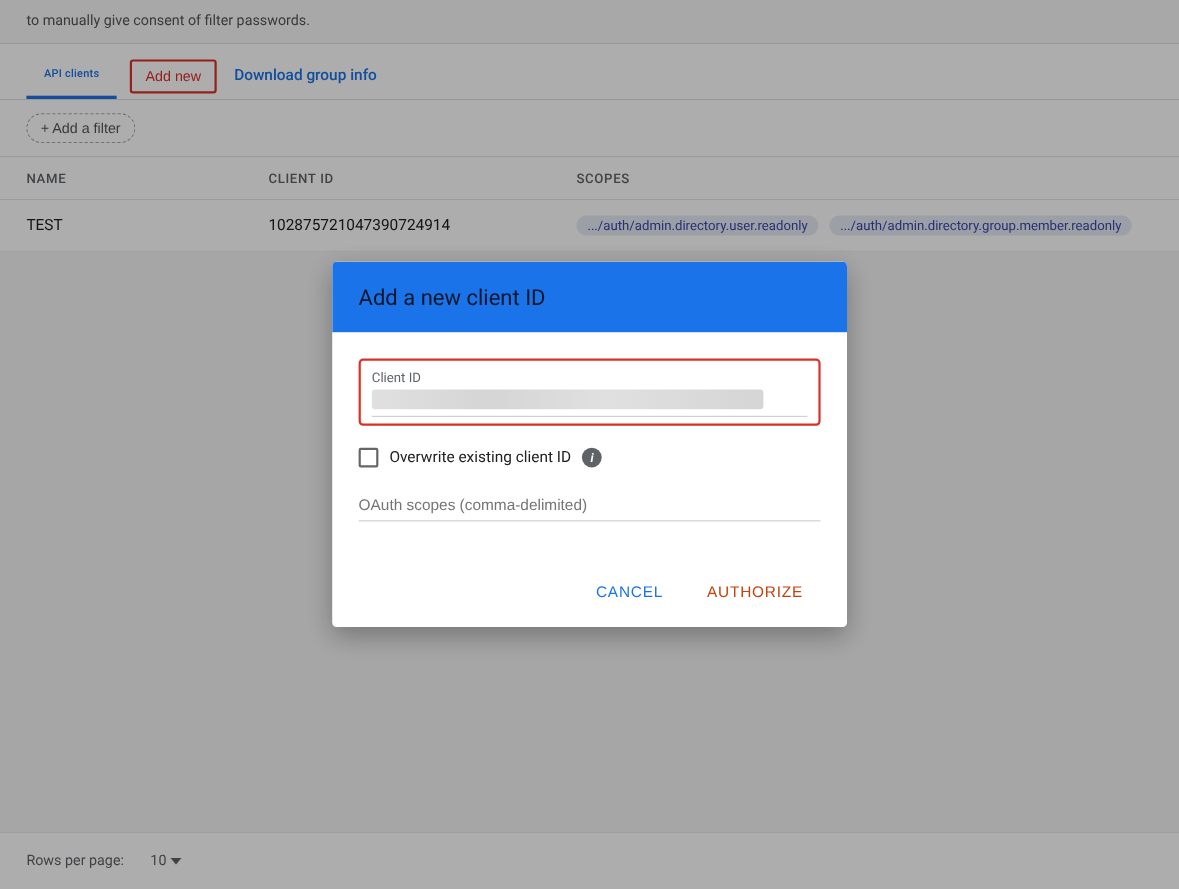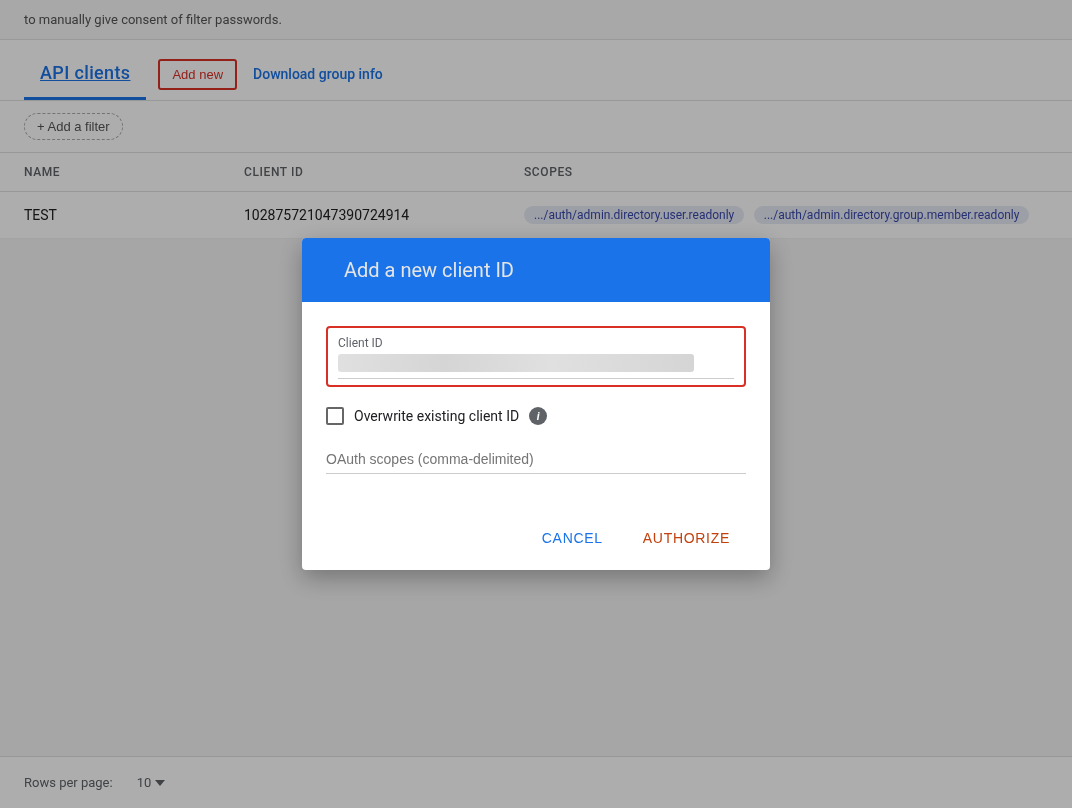--- a/index.html
+++ b/index.html
@@ -31,27 +31,26 @@
     
     .tabs-row {
       display: flex;
       align-items: center;
       gap: 0;
       padding: 0;
     }
 
     .tab-item {
       padding: 14px 16px;
-      font-size: 18px;
+      font-size: 10px;
       color: #5f6368;
       cursor: pointer;
       border-bottom: 3px solid transparent;
       font-weight: 500;
       letter-spacing: 0.02em;
-      text-decoration: underline;
     }
 
     .tab-item.active {
       color: #1a73e8;
       border-bottom: 3px solid #1a73e8;
     }
 
     .add-new-btn {
       padding: 6px 12px;
       font-size: 13px;
@@ -148,24 +147,23 @@
       box-shadow: 0 8px 24px rgba(0,0,0,0.3);
       overflow: hidden;
     }
 
     .modal-header {
       background: #1a73e8;
       padding: 20px 24px;
     }
 
     .modal-header-title {
-      color: #e5e5e5;
+      color: #0f172a;
       font-size: 20px;
       font-weight: 400;
-      margin-left: 18px;
     }
 
     .modal-body {
       padding: 24px 24px 16px 24px;
     }
 
     .input-group {
       position: relative;
       margin-bottom: 20px;
       border: 2px solid #d93025;

